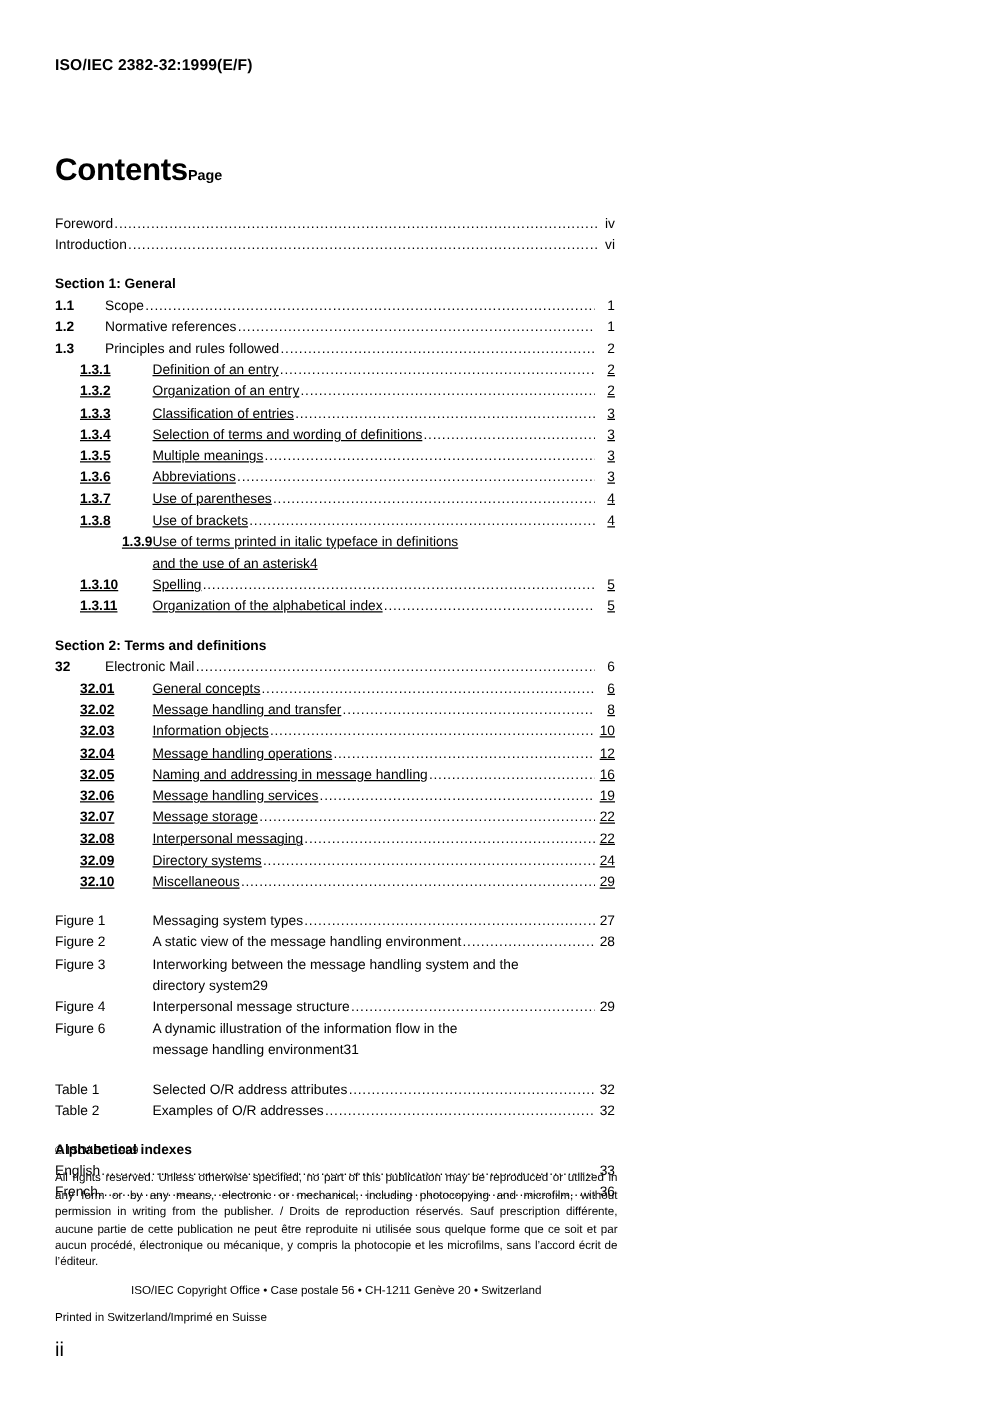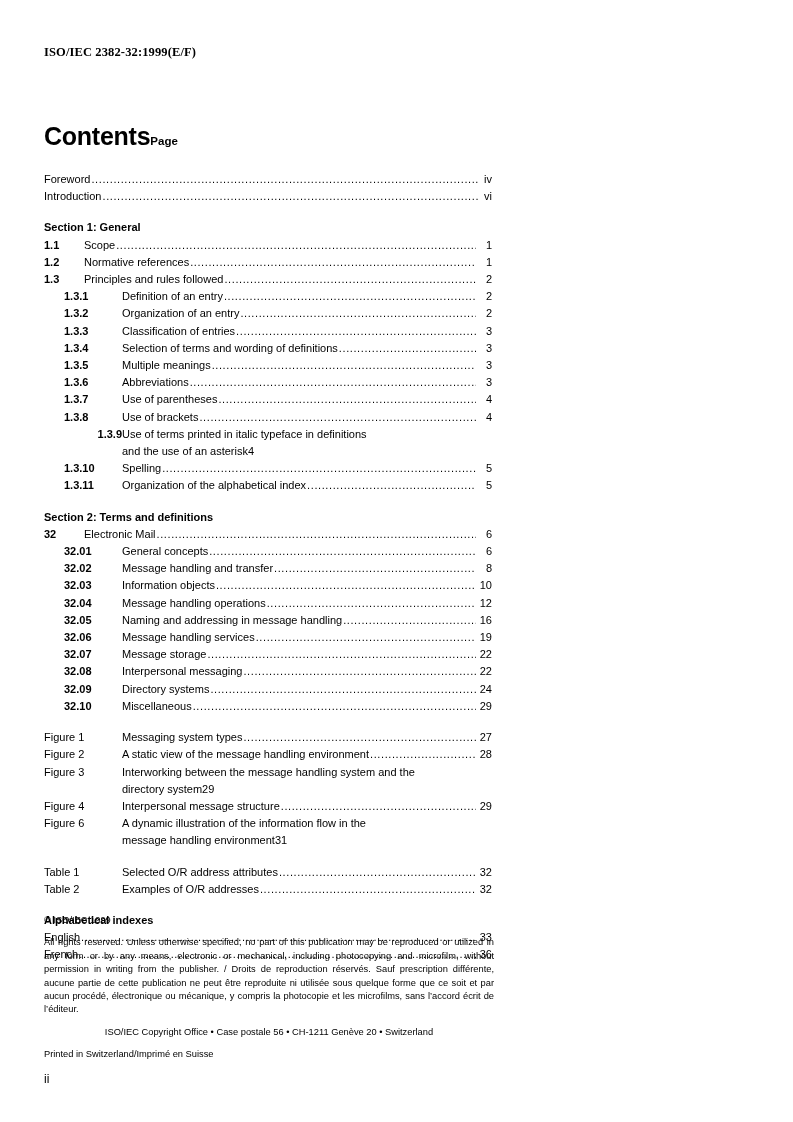--- a/index.html
+++ b/index.html
@@ -18,21 +18,20 @@
     background: #ffffff;
     overflow: hidden;
   }
   .doc-header {
     position: absolute;
     left: 44px;
     top: 45px;
     font-size: 12.5px;
     font-weight: bold;
     letter-spacing: 0.01em;
-    font-family: Liberation Serif, serif;
   }
   .content-area {
     position: absolute;
     left: 44px;
     top: 122px;
     width: 448px;
   }
   .contents-head {
     display: flex;
     align-items: baseline;
@@ -93,21 +92,21 @@
     padding-left: 2px;
   }
   .toc-row .nopad-pg {
     padding-left: 0;
   }
 
   
   .lvl-a { }                      
   .lvl-1 .num { width: 40px; }    
   .lvl-1 .label { }
-  .lvl-2 { padding-left: 20px; }
+  .lvl-2 { padding-left: 20px; text-decoration: underline; }
   .lvl-2 .num { width: 58px; }
   .lvl-fig .num { width: 78px; font-weight: normal; }
 
   .sec-head {
     font-size: 11px;
     font-weight: bold;
     line-height: 17.2px;
     margin-top: 14px;
   }
   .sec-head.first { margin-top: 14px; }
@@ -151,21 +150,21 @@
     text-align: center;
     margin-top: 9px;
   }
   .printed-line {
     margin-top: 9px;
   }
   .folio {
     position: absolute;
     left: 44px;
     top: 1072px;
-    font-size: 12px;
+    font-size: 16px;
   }
 </style>
 </head>
 <body>
 
 <div class="page">
 
   <div class="doc-header">ISO/IEC 2382-32:1999(E/F)</div>
 
   <div class="content-area">

